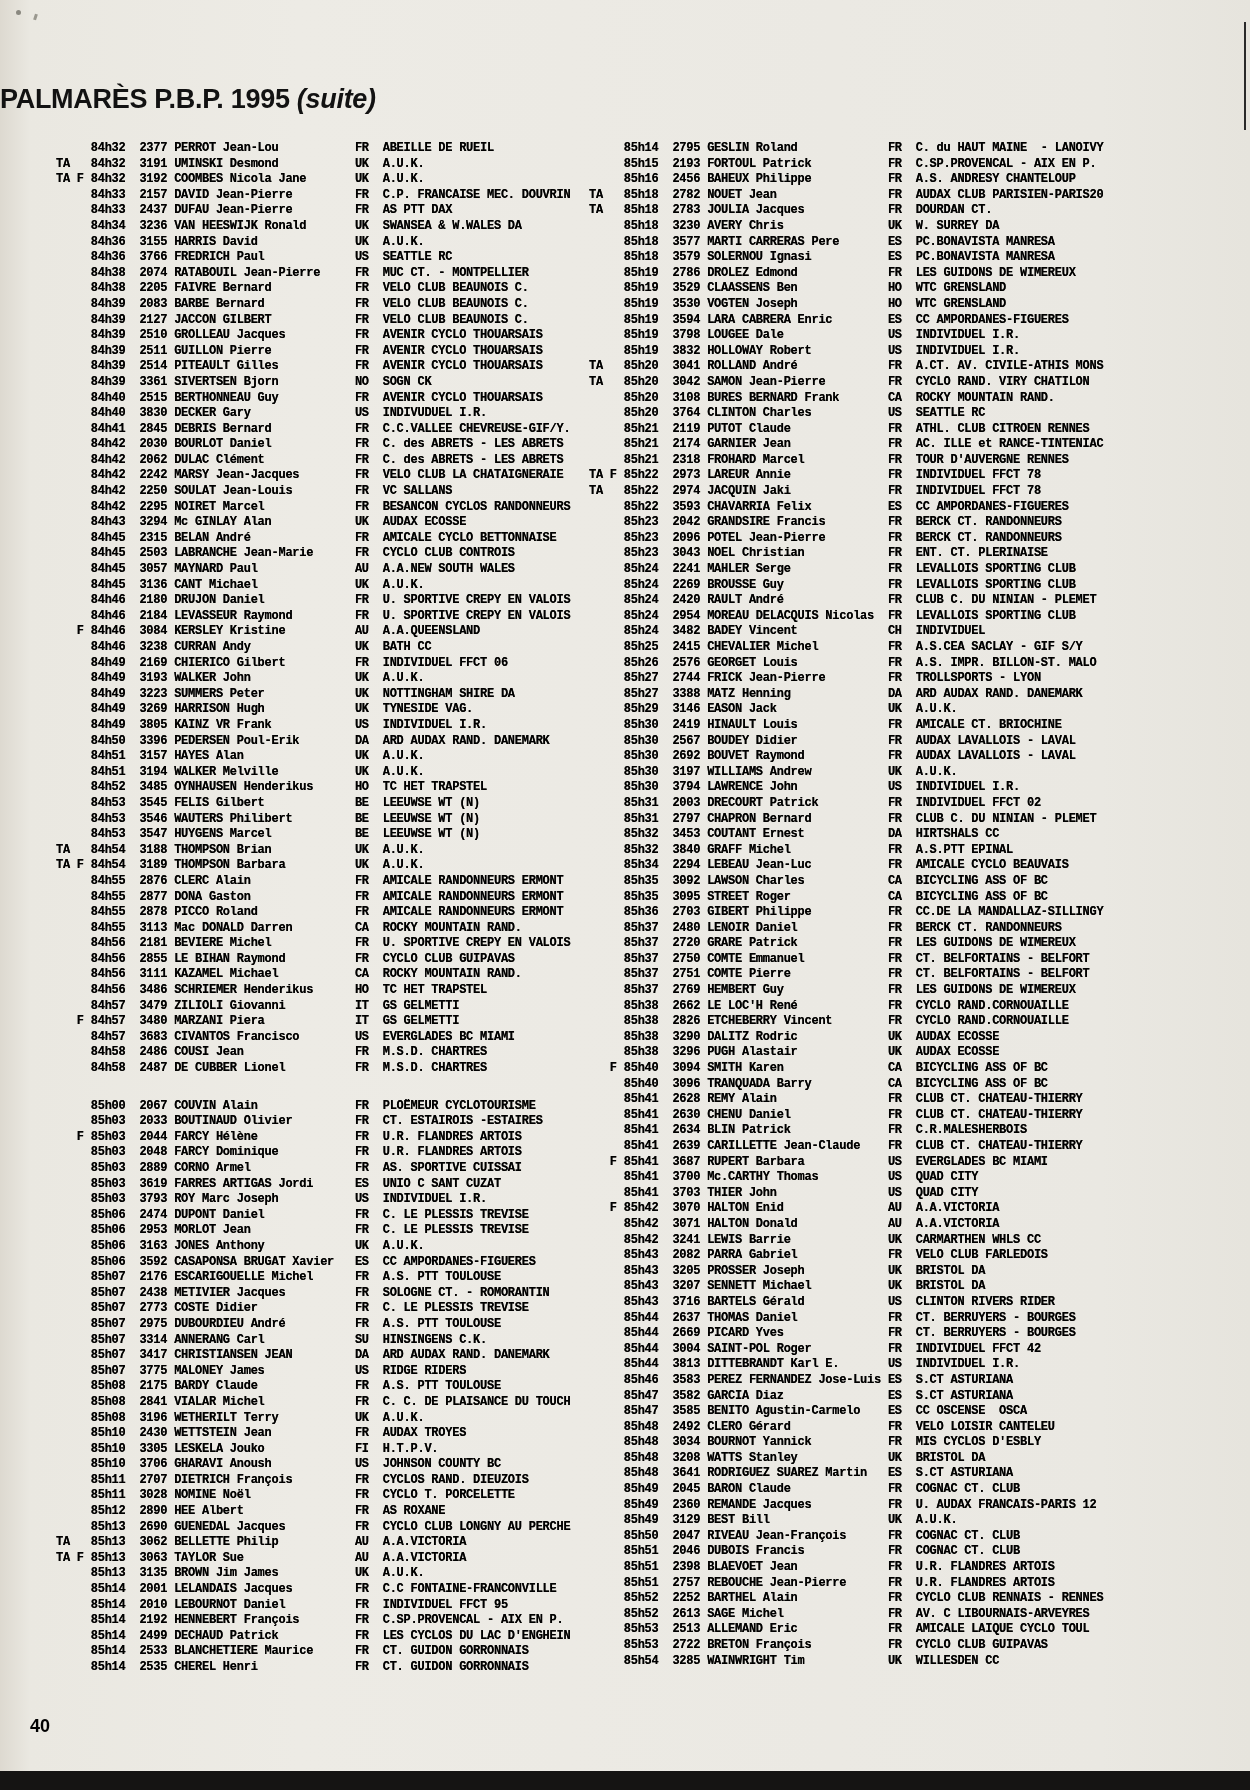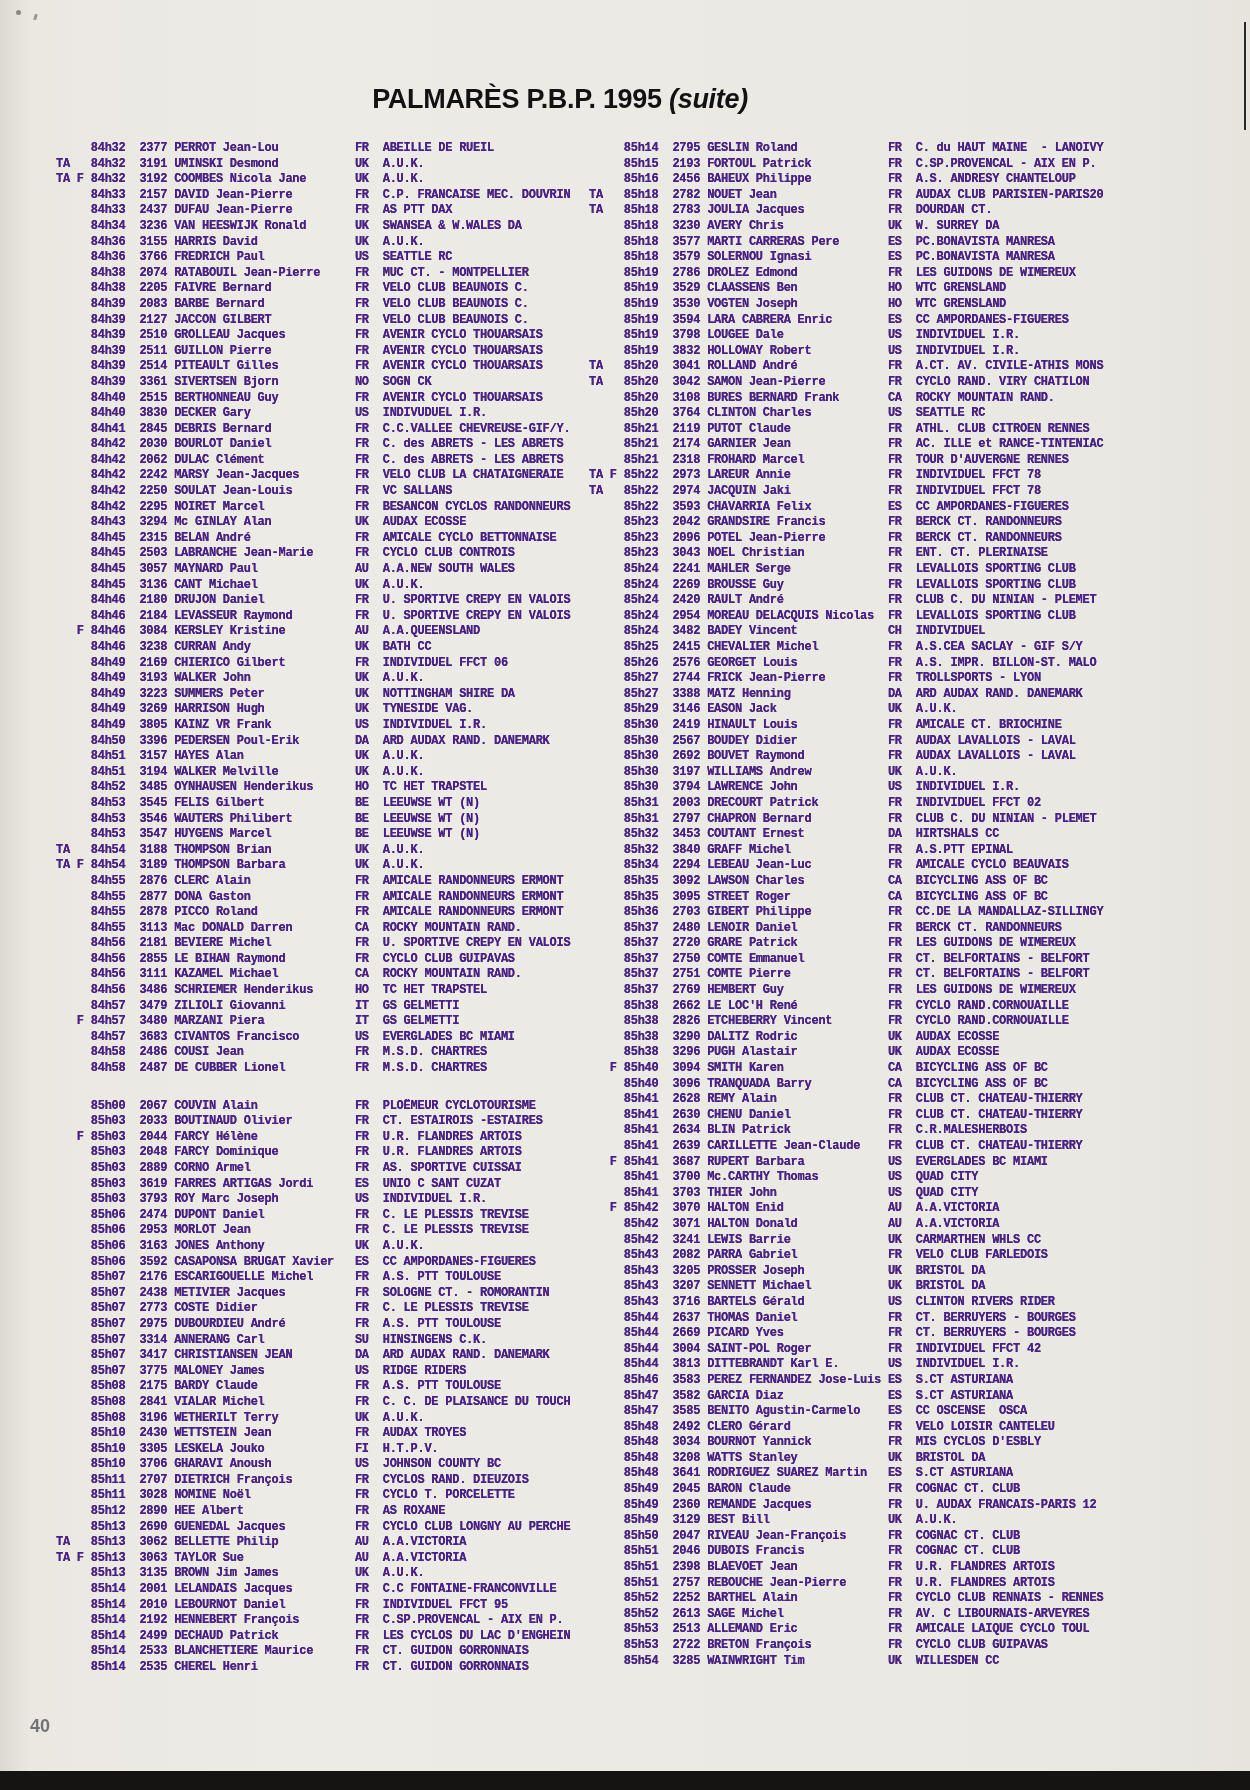--- a/index.html
+++ b/index.html
@@ -3,38 +3,38 @@
 <meta charset="utf-8">
 <style>
   html,body{margin:0;padding:0;}
   body{
     width:1250px;height:1790px;position:relative;overflow:hidden;
     background:linear-gradient(90deg,#ddd9d0 0px,#eae8e1 30px,#edebe5 300px,#eae8e2 1100px,#e6e4dd 1250px);
     font-family:"Liberation Sans",sans-serif;
     -webkit-font-smoothing:antialiased;
   }
   .page-title{
-    position:absolute;left:0;top:84px;width:1120px;text-align:center;
+    position:absolute;left:0;top:84px;width:1120px;text-align:left;
     font-size:27px;font-weight:bold;color:#121212;letter-spacing:-0.3px;
     font-family:"Liberation Sans",sans-serif;white-space:nowrap;
   }
   .page-title .suffix{font-style:italic;}
   .col{
     position:absolute;top:141px;
     font-family:"Liberation Mono","DejaVu Sans Mono",monospace;
     font-size:12px;letter-spacing:-0.25px;line-height:15.6px;
-    color:#4c1d95;white-space:pre;
+    color:#000000;white-space:pre;
   }
   .col-left{left:56px;}
   .col-right{left:573px;margin-left:16px;}
   .row{height:15.6px;font-weight:bold;text-shadow:0 0 0.4px #3a3834;}
   .sec-gap{height:22px;}
   .page-number{
     position:absolute;left:30px;top:1716px;
-    font-size:18px;font-weight:bold;color:#737373;
+    font-size:18px;font-weight:bold;color:#000000;
     font-family:"Liberation Sans",sans-serif;
   }
   .scan-edge-bar{
     position:absolute;left:0;top:1771px;width:1250px;height:19px;
     background:#151413;
   }
   .scan-artifact-line{
     position:absolute;left:1244px;top:22px;width:2px;height:108px;
     background:#2a2a2a;
   }

